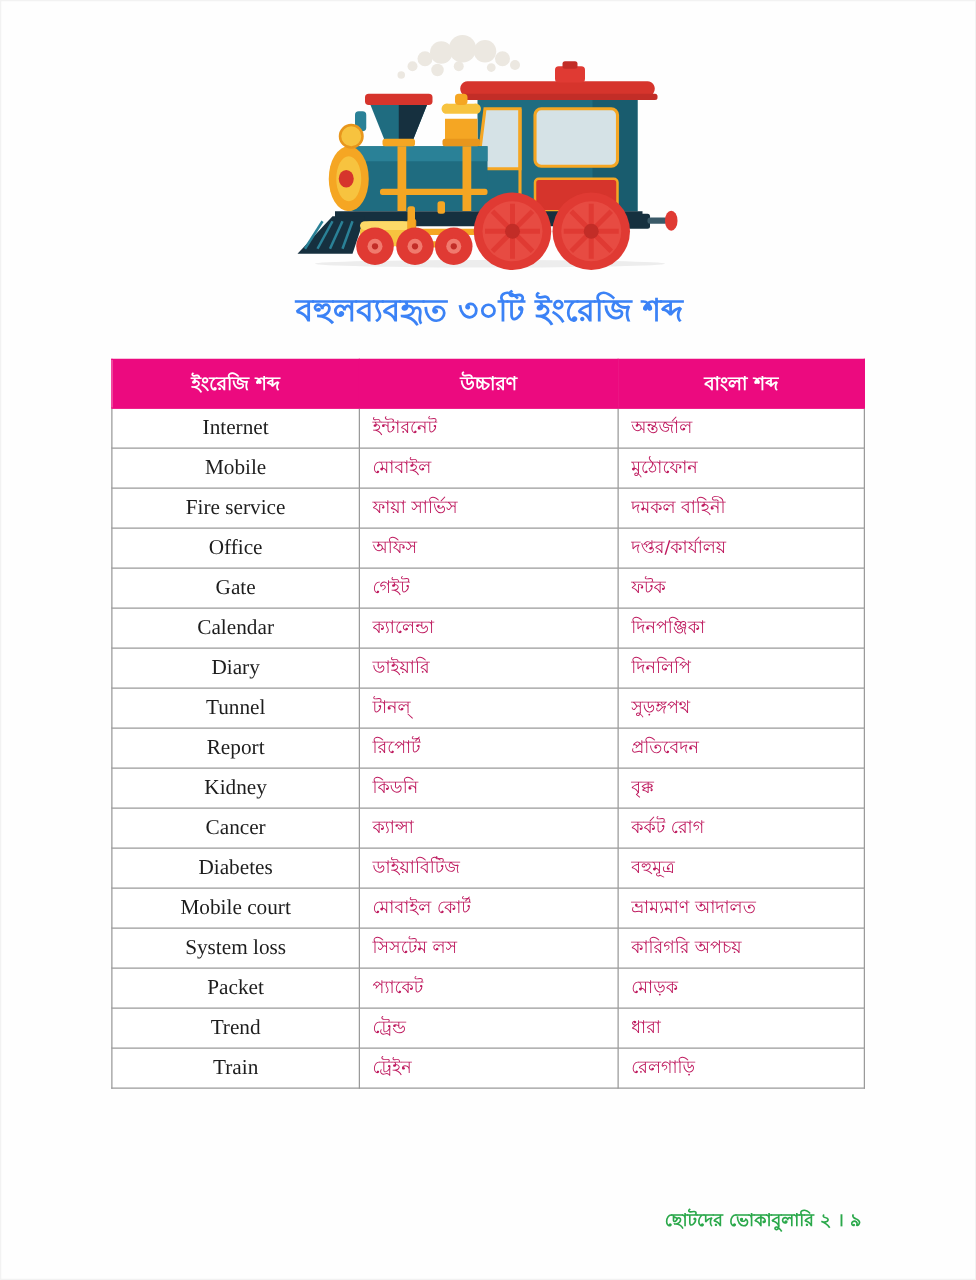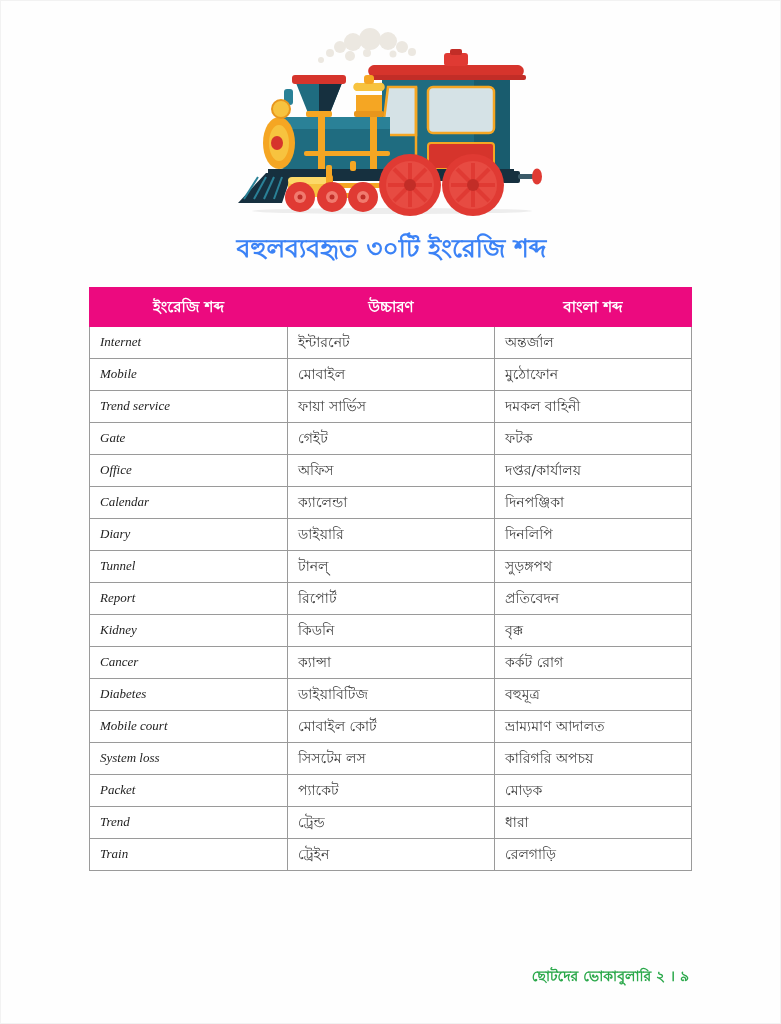--- a/index.html
+++ b/index.html
@@ -83,29 +83,28 @@
   .vocab-table tbody td {
     height: 29px;
     padding: 1px 10px;
     border: 1px solid #9a9a9a;
     vertical-align: middle;
     background: #ffffff;
     line-height: 1.1;
   }
   .vocab-table tbody td.en {
     font-family: "Liberation Serif", "DejaVu Serif", serif;
-    font-size: 13px;
+    font-size: 17px;
     color: #1d1d1d;
-    text-align: left;
-    font-style: italic;
+    text-align: center;
   }
   .vocab-table tbody td.bn {
     font-family: "DejaVu Sans", "Liberation Sans", sans-serif;
     font-size: 14px;
-    color: #404040;
+    color: #be185d;
     text-align: left;
   }
 
   
   .footer {
     position: absolute;
     right: 91px;
     top: 964px;
     font-family: "DejaVu Sans", "Liberation Sans", sans-serif;
     font-size: 14px;
@@ -261,35 +260,35 @@
           <td class="en">Internet</td>
           <td class="bn">ইন্টারনেট</td>
           <td class="bn">অন্তর্জাল</td>
         </tr>
         <tr>
           <td class="en">Mobile</td>
           <td class="bn">মোবাইল</td>
           <td class="bn">মুঠোফোন</td>
         </tr>
         <tr>
-          <td class="en">Trend service</td>
+          <td class="en">Fire service</td>
           <td class="bn">ফায়া সার্ভিস</td>
           <td class="bn">দমকল বাহিনী</td>
+        </tr>
+        <tr>
+          <td class="en">Office</td>
+          <td class="bn">অফিস</td>
+          <td class="bn">দপ্তর/কার্যালয়</td>
         </tr>
         <tr>
           <td class="en">Gate</td>
           <td class="bn">গেইট</td>
           <td class="bn">ফটক</td>
         </tr>
         <tr>
-          <td class="en">Office</td>
-          <td class="bn">অফিস</td>
-          <td class="bn">দপ্তর/কার্যালয়</td>
-        </tr>
-        <tr>
           <td class="en">Calendar</td>
           <td class="bn">ক্যালেন্ডা</td>
           <td class="bn">দিনপঞ্জিকা</td>
         </tr>
         <tr>
           <td class="en">Diary</td>
           <td class="bn">ডাইয়ারি</td>
           <td class="bn">দিনলিপি</td>
         </tr>
         <tr>

